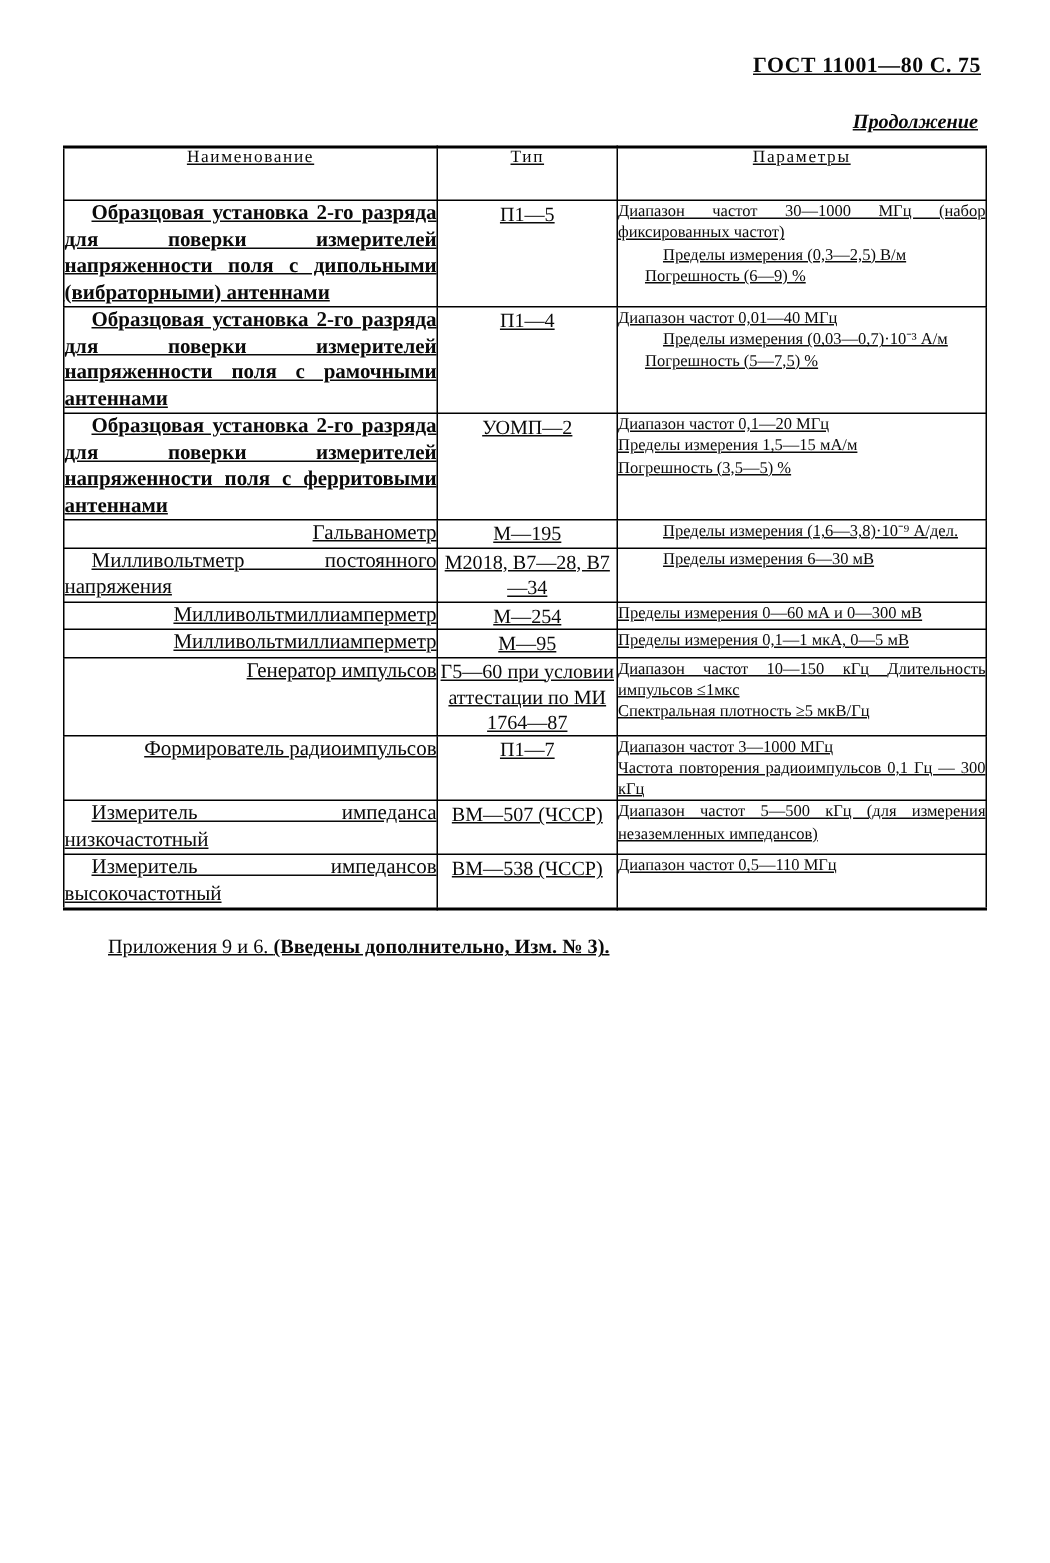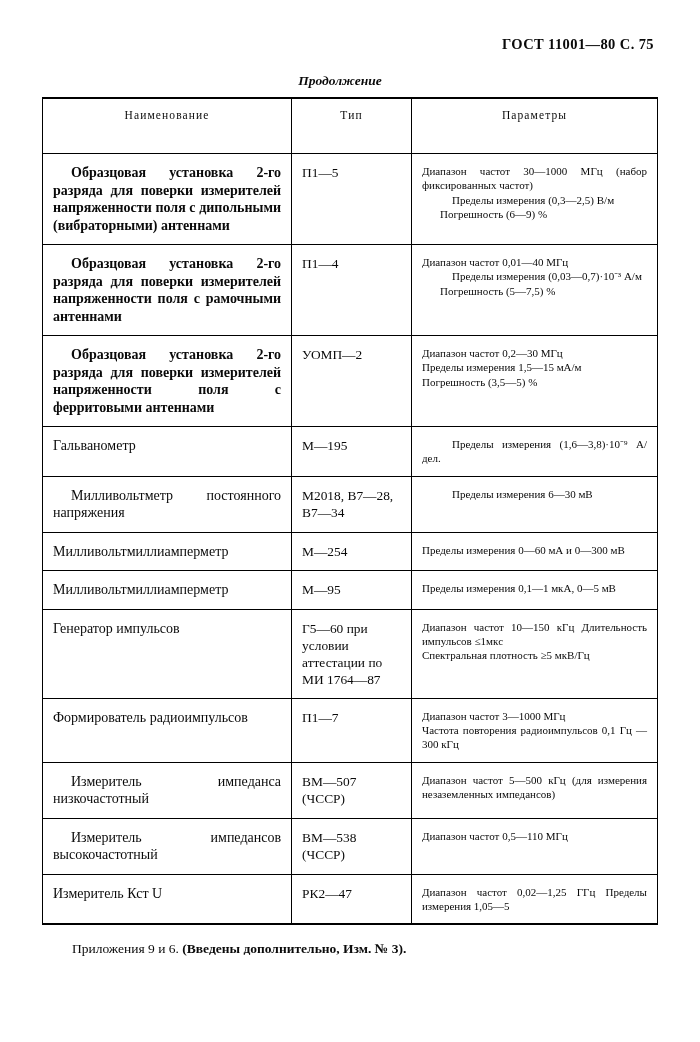--- a/index.html
+++ b/index.html
@@ -14,48 +14,49 @@
     color: #0a0a0a;
     position: relative;
   }
   .page {
     position: absolute;
     left: 0; top: 0;
     width: 700px;
     height: 1042px;
     box-sizing: border-box;
     padding: 30px 42px 0 42px;
+    text-decoration: underline;
   }
   .header {
     text-align: right;
     font-family: "Liberation Serif", serif;
     font-size: 14.5px;
     font-weight: bold;
     letter-spacing: 0.4px;
     margin-top: 6px;
     margin-right: 4px;
   }
   .continuation {
-    text-align: center;
+    text-align: right;
     font-style: italic;
     font-weight: bold;
     font-size: 13.5px;
     margin-top: 20px;
-    margin-right: 20px;
+    margin-right: 6px;
     margin-bottom: 8px;
   }
   table.main {
     width: 100%;
     border-collapse: collapse;
     table-layout: fixed;
   }
   table.main th, table.main td {
     border: 1px solid #000;
     vertical-align: top;
-    padding: 10px;
+    padding: 0;
   }
   table.main {
     border-top: 2.2px solid #000;
     border-bottom: 2.2px solid #000;
     border-left: 1.4px solid #000;
     border-right: 1.4px solid #000;
   }
   thead th {
     border-bottom: 1.6px solid #000 !important;
     text-align: center;
@@ -73,25 +74,26 @@
     font-size: 14px;
     line-height: 1.25;
     padding: 7px 8px 7px 10px;
     text-align: justify;
     text-justify: inter-word;
   }
   td.name.bold {
     font-weight: bold;
   }
   td.name.center {
-    text-align: left;
+    text-align: right;
   }
   td.type {
     font-size: 13.4px;
     line-height: 1.27;
+    text-align: center;
     padding: 7px 4px 7px 4px;
   }
   td.params {
     font-size: 11px;
     line-height: 1.3;
     padding: 7px 8px 7px 10px;
     text-align: justify;
     text-justify: inter-word;
   }
   .ind {
@@ -161,21 +163,21 @@
           <span class="ind">Погрешность (5—7,5) %</span>
         </td>
       </tr>
 
       <tr>
         <td class="name bold">
             <span class="ind">Образцовая установка 2-го разряда для поверки измерителей напряженности поля с ферритовыми антеннами</span>
           </td>
         <td class="type">УОМП—2</td>
         <td class="params">
-          <span class="just">Диапазон частот 0,2—30 МГц</span>
+          <span class="just">Диапазон частот 0,1—20 МГц</span>
           <span class="just">Пределы измерения 1,5—15 мА/м</span>
           <span>Погрешность (3,5—5) %</span>
         </td>
       </tr>
 
       <tr>
         <td class="name center">Гальванометр</td>
         <td class="type">М—195</td>
         <td class="params">
           <span class="just ind2">Пределы измерения (1,6—3,8)·10⁻⁹ А/дел.</span>
@@ -240,28 +242,20 @@
       <tr>
         <td class="name">
             <span class="ind">Измеритель импедансов высокочастотный</span>
           </td>
         <td class="type">ВМ—538 (ЧССР)</td>
         <td class="params">
           <span>Диапазон частот 0,5—110 МГц</span>
         </td>
       </tr>
 
-      <tr>
-        <td class="name center">Измеритель Кст U</td>
-        <td class="type">РК2—47</td>
-        <td class="params">
-          <span>Диапазон частот 0,02—1,25 ГГц</span>
-          <span>Пределы измерения 1,05—5</span>
-        </td>
-      </tr>
 
     </tbody>
   </table>
 
   <div class="footnote">
     <span>Приложения 9 и 6. </span><b>(Введены дополнительно, Изм. № 3).</b>
   </div>
 
 </div>
 

